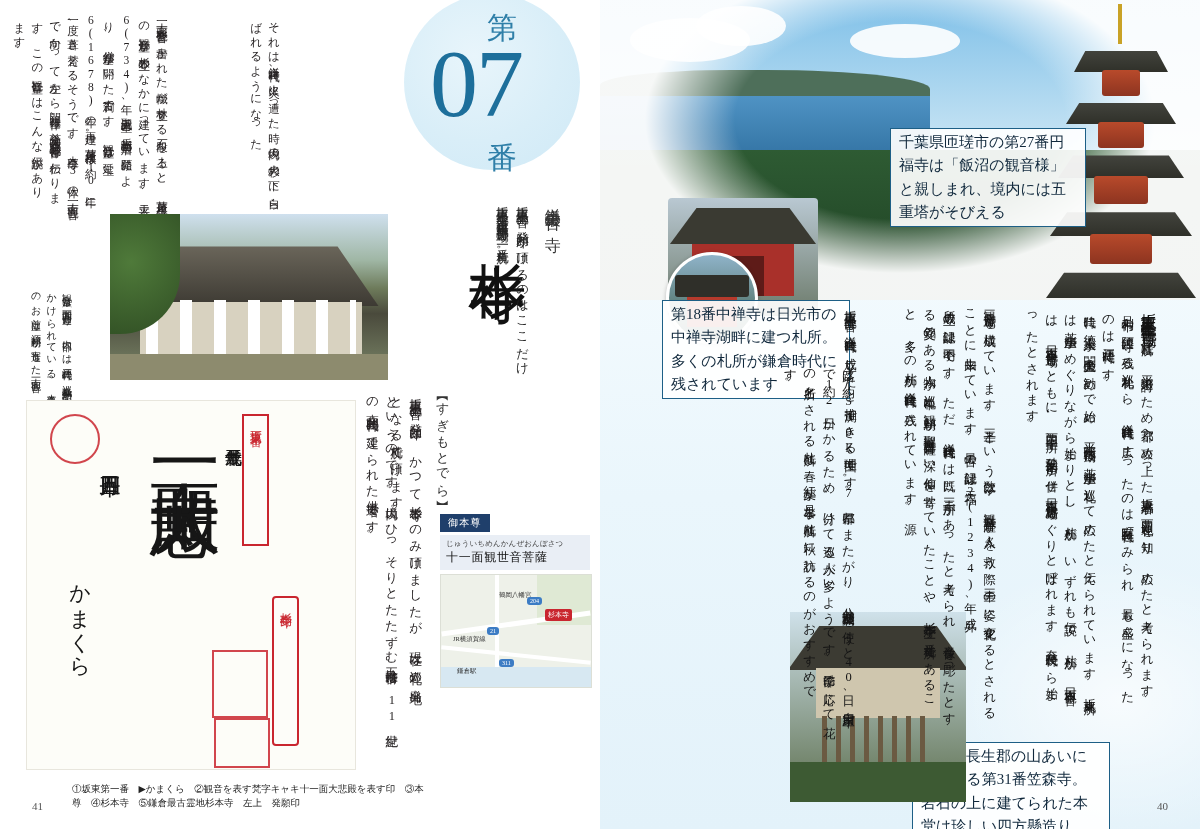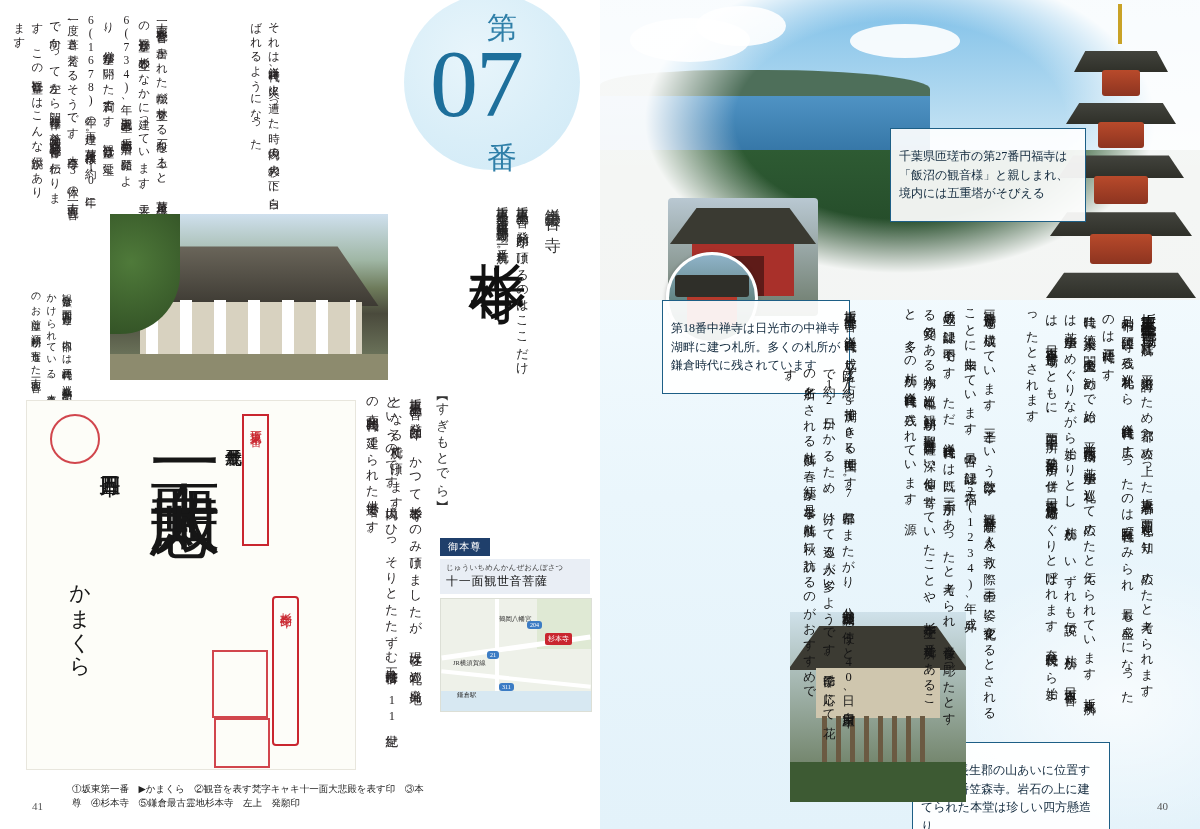--- a/index.html
+++ b/index.html
@@ -142,21 +142,21 @@
   }
 
   .l-right-col{
     position:absolute;left:362px;top:388px;height:340px;font-size:12.5px;
   }
   .l-right-col2{
     position:absolute;left:386px;top:388px;height:300px;font-size:12.5px;
   }
 
   .data-box{
-    position:absolute;left:440px;top:512px;width:150px;margin-top:24px;
+    position:absolute;left:440px;top:512px;width:150px;
   }
   .data-tab{
     display:inline-block;background:#1f3f6b;color:#fff;font-size:10px;
     padding:2px 8px;letter-spacing:.12em;
   }
   .honzon{
     margin-top:3px;background:#e9eef5;padding:4px 6px;
   }
   .honzon .ruby{font-size:7.5px;color:#444;letter-spacing:.02em;}
   .honzon .nm{font-size:12px;color:#111;letter-spacing:.06em;}
@@ -240,21 +240,21 @@
   .circ-photo{
     position:absolute;left:666px;top:252px;width:86px;height:86px;border-radius:50%;
     overflow:hidden;border:3px solid #fff;box-shadow:0 1px 4px rgba(0,0,0,.25);
     background:linear-gradient(180deg,#8fb3c9,#3b5c46);
   }
   .circ-photo .r{position:absolute;left:6px;top:20px;width:74px;height:22px;background:#2f2f29;border-radius:3px;}
   .circ-photo .b{position:absolute;left:18px;top:42px;width:50px;height:30px;background:#b63a2c;}
 
   .callout{
     position:absolute;background:rgba(255,255,255,.92);border:1px solid #1d5f86;
-    font-size:12px;line-height:1.55;color:#10283c;padding:18px 8px;
+    font-size:15px;line-height:1.55;color:#10283c;padding:2px 8px;
   }
   .callout.c-top{left:890px;top:128px;width:178px;}
   .callout.c-mid{left:662px;top:300px;width:170px;}
   .callout.c-bot{left:912px;top:742px;width:180px;}
 
   .photo-hall{
     position:absolute;left:790px;top:612px;width:176px;height:190px;overflow:hidden;
     background:linear-gradient(180deg,#cfe1ea,#5d6f4e);
   }
   .photo-hall .h-roof{position:absolute;left:-10px;top:14px;width:196px;height:44px;background:#3c3b33;clip-path:polygon(4% 100%,20% 0,80% 0,96% 100%);}

